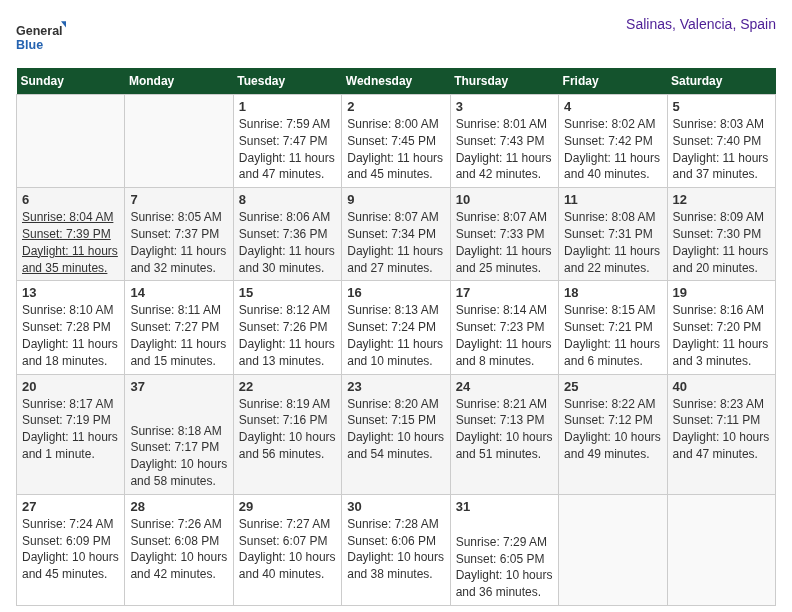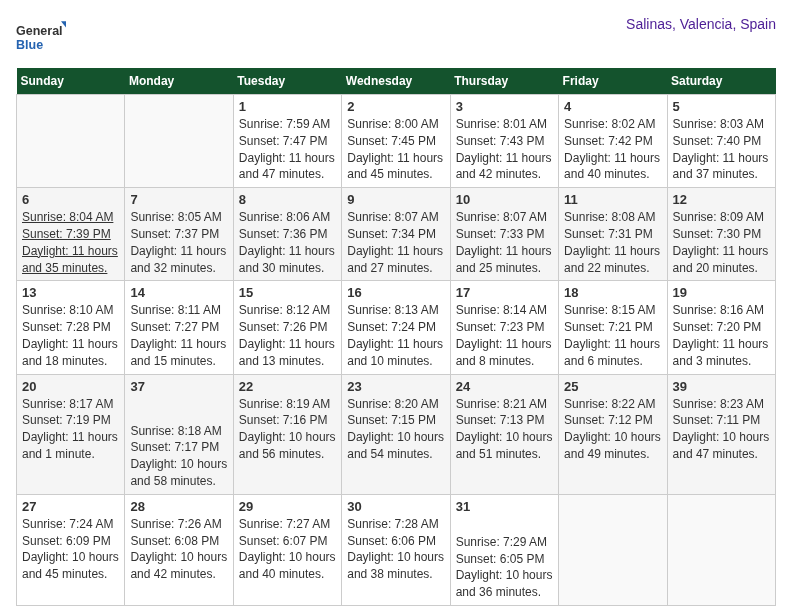--- a/index.html
+++ b/index.html
@@ -256,21 +256,21 @@
 Sunset: 7:13 PM
 Daylight: 10 hours and 51 minutes.</div>
         </td>
         <td>
           <div class="day-number">25</div>
           <div class="day-detail" style="white-space: pre-line;">Sunrise: 8:22 AM
 Sunset: 7:12 PM
 Daylight: 10 hours and 49 minutes.</div>
         </td>
         <td>
-          <div class="day-number">39</div>
+          <div class="day-number">40</div>
           <div class="day-detail" style="white-space: pre-line;">Sunrise: 8:23 AM
 Sunset: 7:11 PM
 Daylight: 10 hours and 47 minutes.</div>
         </td>
       </tr>
       <tr>
         <td>
           <div class="day-number">27</div>
           <div class="day-detail" style="white-space: pre-line;">Sunrise: 7:24 AM
 Sunset: 6:09 PM

